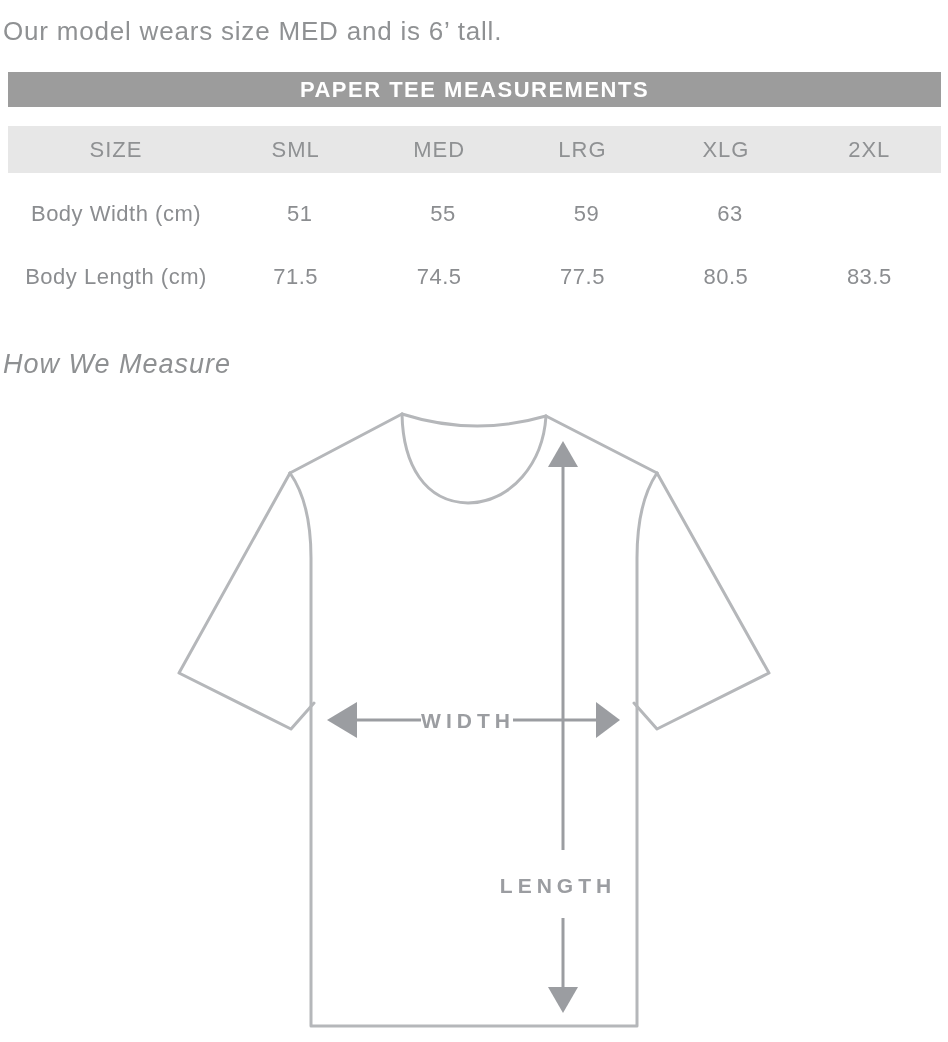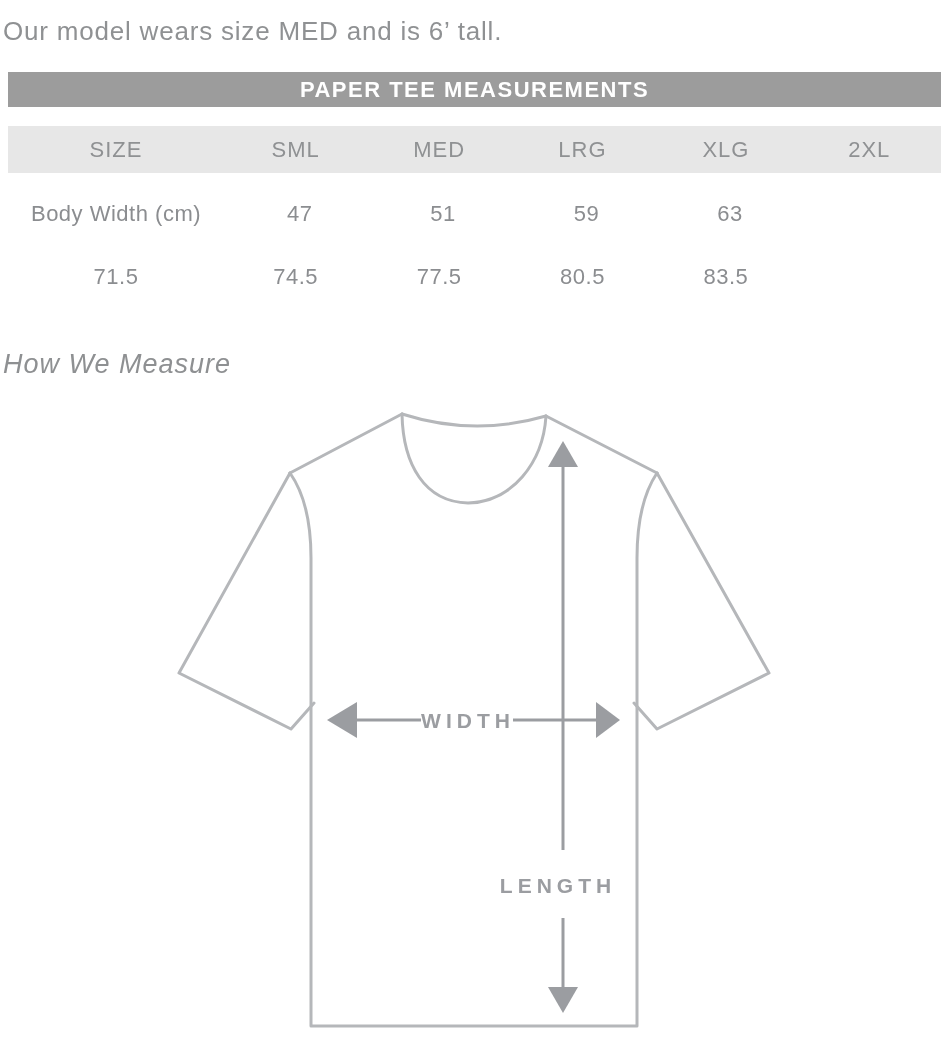--- a/index.html
+++ b/index.html
@@ -77,27 +77,28 @@
     <div>SIZE</div>
     <div>SML</div>
     <div>MED</div>
     <div>LRG</div>
     <div>XLG</div>
     <div>2XL</div>
   </div>
 
   <div class="grid-row data-row r1">
     <div>Body Width (cm)</div>
-    <div>47</div>
     <div>51</div>
+    <div>55</div>
     <div>59</div>
     <div>63</div>
   </div>
 
   <div class="grid-row data-row r2">
+    <div>Body Length (cm)</div>
     <div>71.5</div>
     <div>74.5</div>
     <div>77.5</div>
     <div>80.5</div>
     <div>83.5</div>
   </div>
 
   <div class="section-heading">How We Measure</div>
 
   <svg class="measure-svg" width="948" height="1042" viewBox="0 0 948 1042" xmlns="http://www.w3.org/2000/svg">

